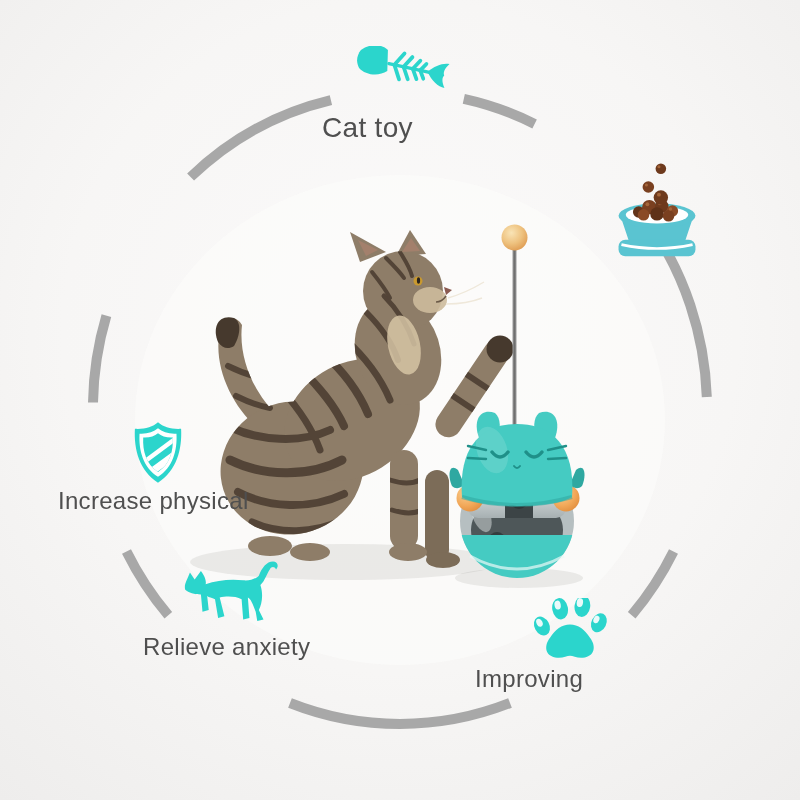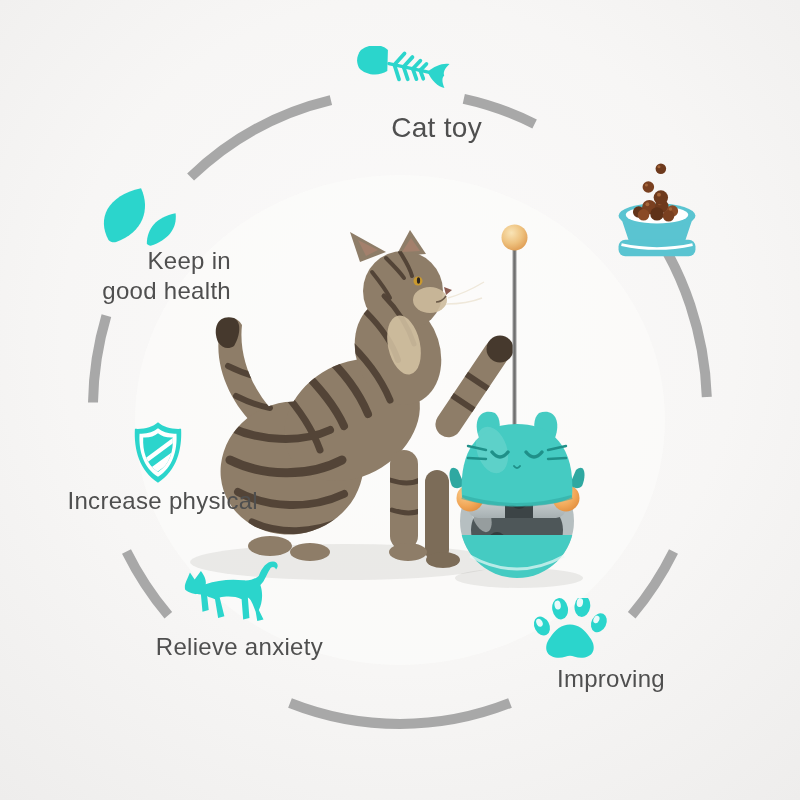--- a/index.html
+++ b/index.html
@@ -5,21 +5,21 @@
   html,body{margin:0;padding:0;}
   #stage{
     position:relative;
     width:800px;height:800px;
     overflow:hidden;
     background:radial-gradient(circle at 50% 42%, #fbfafa 0%, #f7f6f5 55%, #eeedec 100%);
     font-family:"Liberation Sans", sans-serif;
   }
   svg{display:block;}
   .layer{position:absolute;inset:0;}
-  .feature{position:absolute;text-align:right;}
+  .feature{position:absolute;text-align:left;}
   .feature .icon{display:block;margin:0 auto;}
   .accent{color:var(--accent,#2bd5cc);}
   .label{
     color:var(--text,#4f4f4f);
     font-size:24px;line-height:30px;letter-spacing:0.3px;
   }
   .label.big{font-size:28px;line-height:32px;}
   .ring-arc{stroke:var(--ring,#a8a8a8);stroke-width:10;fill:none;}
 </style>
 </head>
@@ -183,32 +183,20 @@
             <path d="M64,22 L70,32"></path>
           <path d="M72,22 L77,14"></path>
             <path d="M72,22 L77,30"></path>
         </g>
         <path stroke="none" d="M80,22 C86,14 94,9 101,9 C97,15 96,19 98,22 C96,25 97,29 101,35 C94,35 86,30 80,22 Z"></path>
       </g>
     </svg>
     <div class="label big">Cat toy</div>
   </div>
 
-  <div class="feature" style="left:55px;top:186px;width:176px;">
-    <svg class="icon accent" width="92" height="60" viewBox="0 0 96 62">
-      <g fill="currentColor">
-        <path d="M12,56 C0,34 10,10 46,2 C56,24 48,48 20,58 C17,59 14,58 12,56 Z"></path>
-        <path d="M52,60 C52,44 62,32 82,28 C84,44 74,56 56,62 C54,62 53,61 52,60 Z"></path>
-      </g>
-    </svg>
-    <div class="label">
-      <span style="display:block">Keep in</span>
-      <span style="display:block">good health</span>
-    </div>
-  </div>
 
   <div class="feature" style="left:557px;top:160px;width:200px;">
     <svg class="icon" width="100" height="102" viewBox="0 0 104 104">
       <path d="M15,60 L23,84 Q24,88 30,88 L74,88 Q80,88 81,84 L89,60 Q52,76 15,60 Z" style="fill:var(--bowl,#5ac4d1)"></path>
       <rect x="12" y="82" width="80" height="17" rx="7" style="fill:var(--bowl,#5ac4d1)"></rect>
       <path d="M15,87 Q52,95 89,87" stroke="#ffffff" stroke-width="2.8" fill="none"></path>
       <ellipse cx="52" cy="57" rx="40" ry="13" style="fill:var(--bowl,#5ac4d1)"></ellipse>
       <ellipse cx="52" cy="56" rx="32.5" ry="9" fill="#ffffff"></ellipse>
       <g>
         <circle cx="33" cy="53" r="6" fill="#63341a"></circle>

